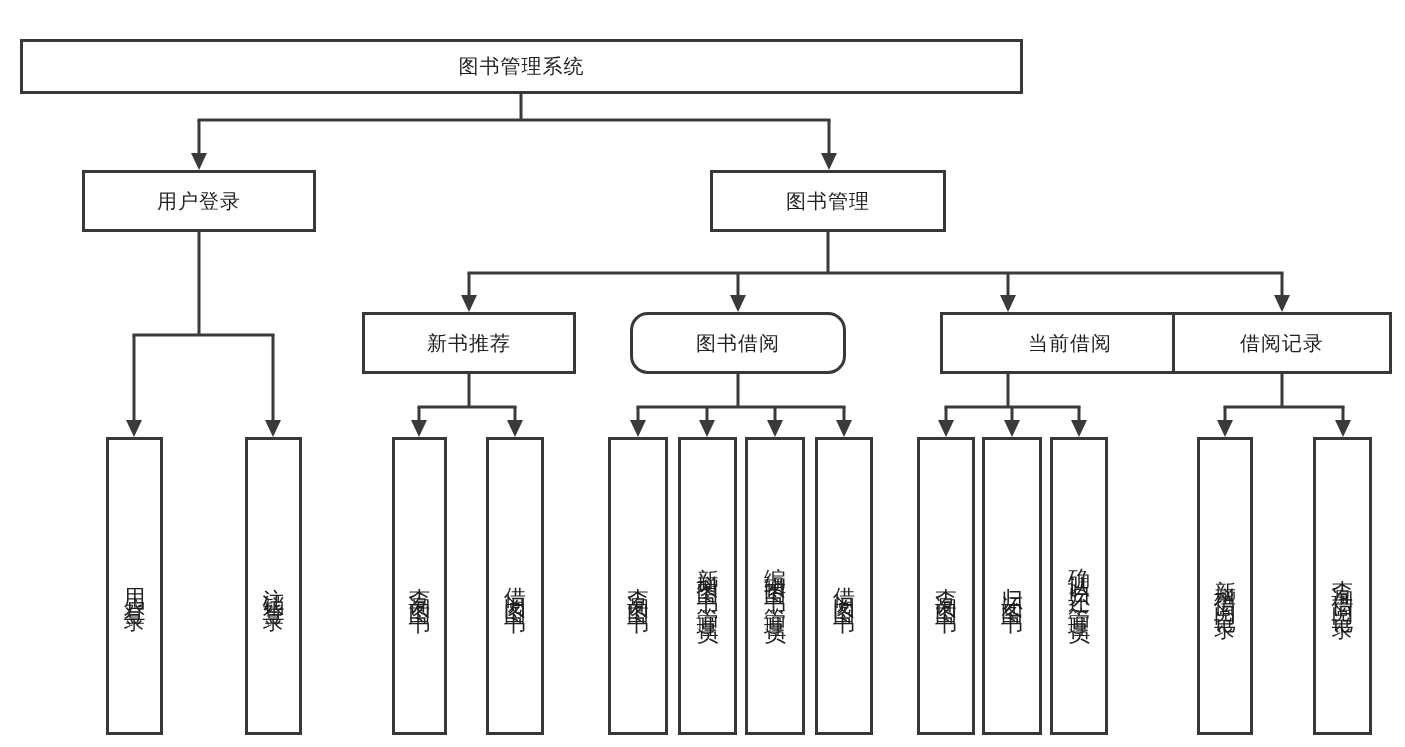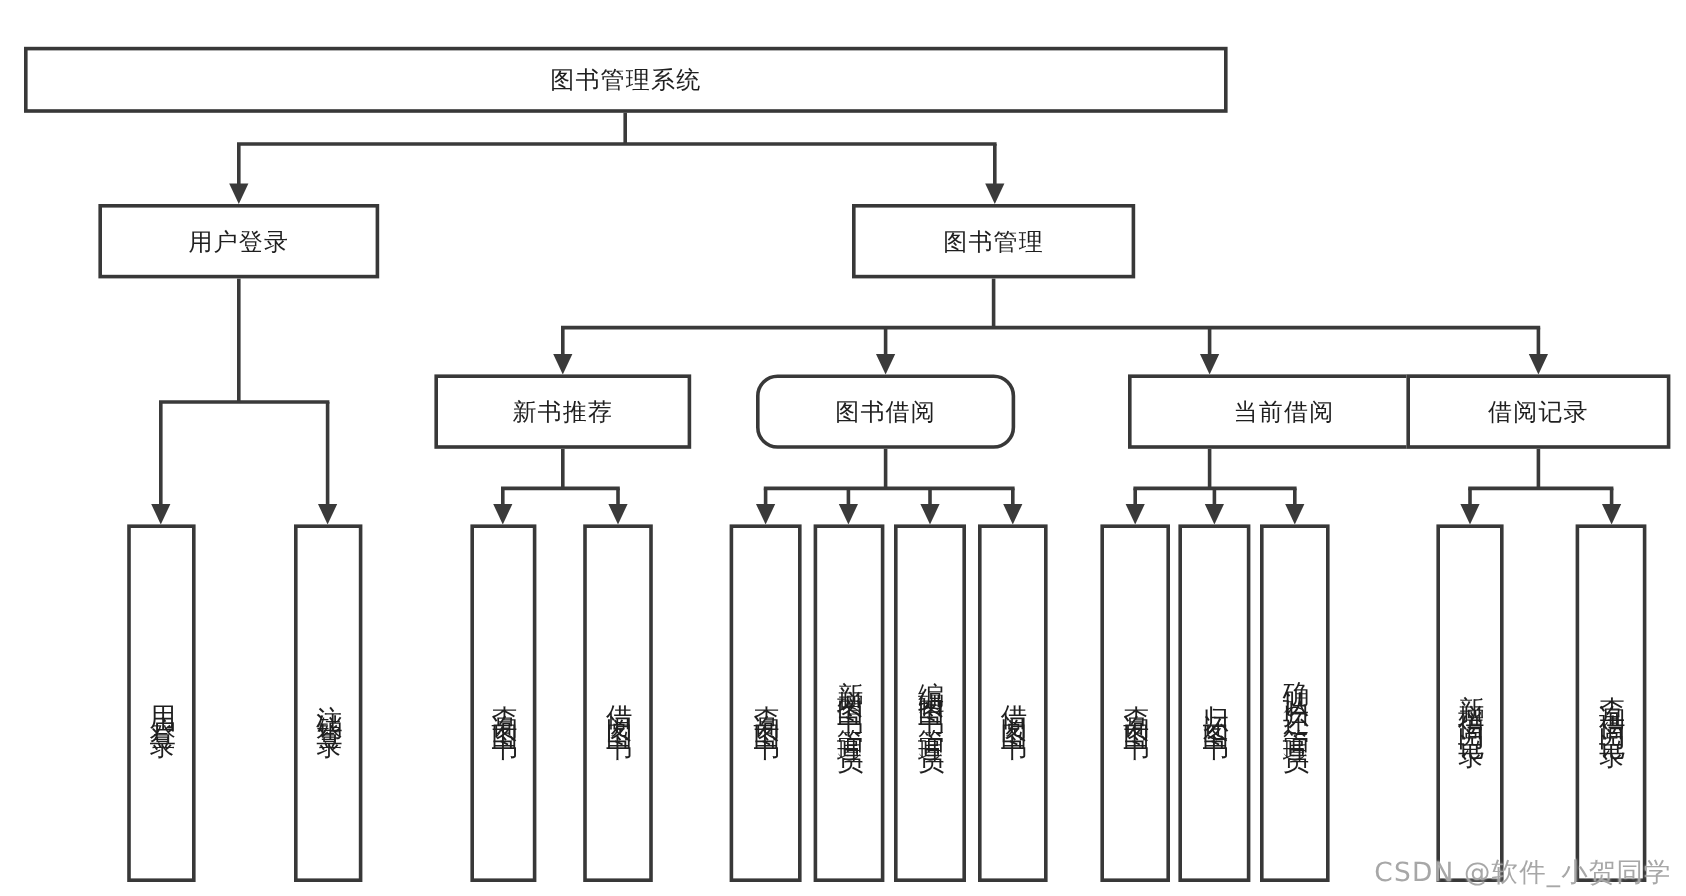--- a/index.html
+++ b/index.html
@@ -200,15 +200,14 @@
     <span class="vtext">确认归还（管理员）</span>
   </div>
 
   <div class="vbox" style="left:1197px; top:437px; width:56px; height:298px;">
     <span class="vtext">新增借阅记录</span>
   </div>
   <div class="vbox" style="left:1313px; top:437px; width:59px; height:298px;">
     <span class="vtext">查询借阅记录</span>
   </div>
 
-  <div class="watermark">CSDN @软件_小贺同学</div>
 
 </div>
 
 </body></html>

